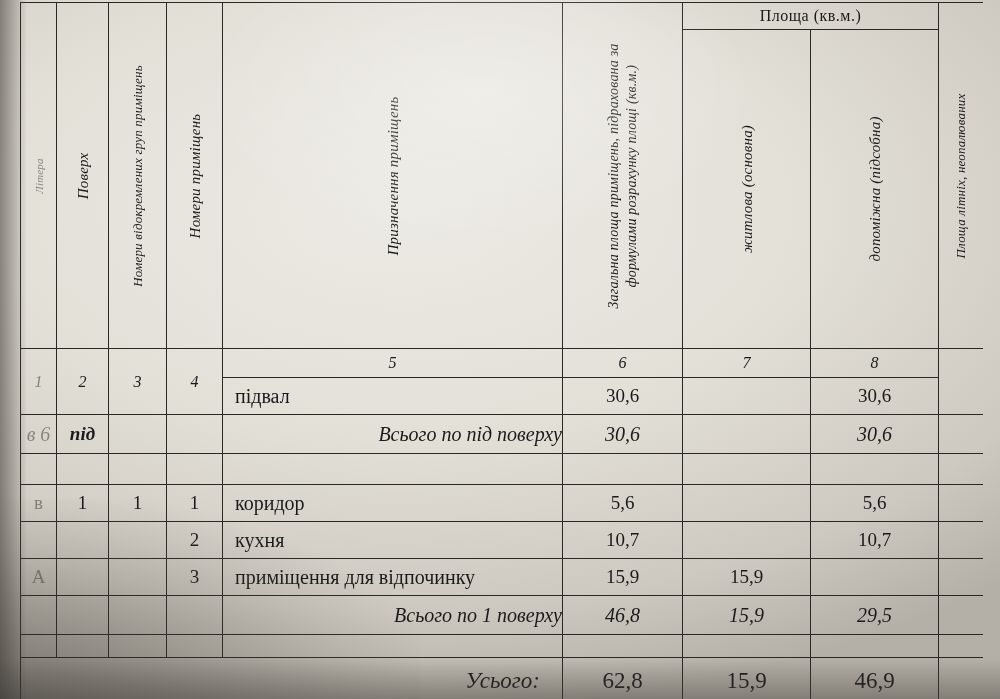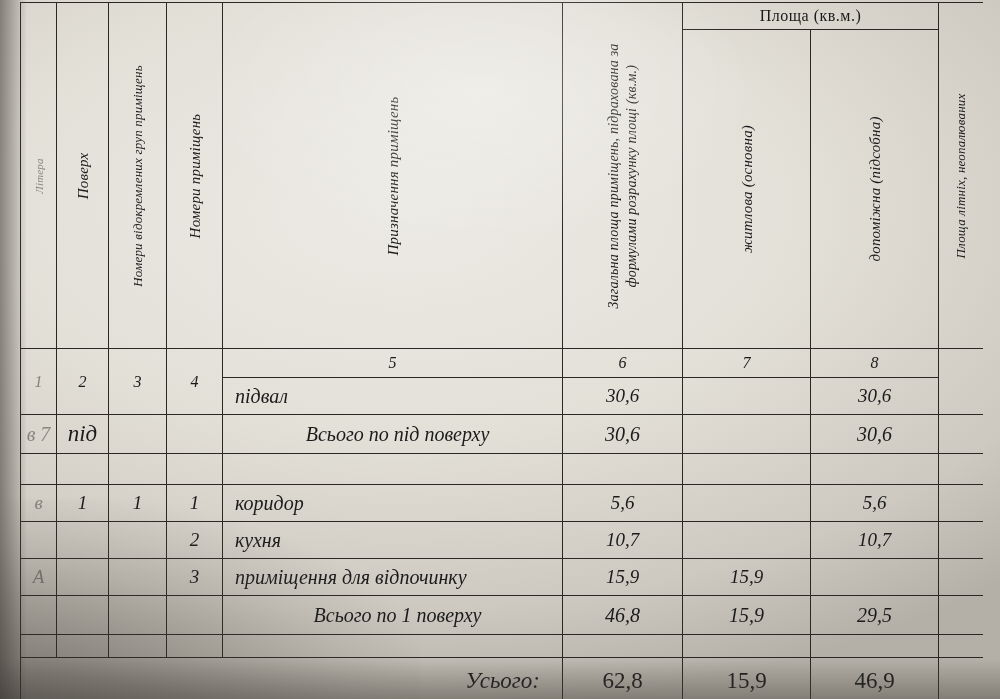--- a/index.html
+++ b/index.html
@@ -106,35 +106,34 @@
   }
 
   .numrow td {
     height: 28px;
     font-size: 16px;
     font-style: italic;
   }
   .datarow td {
     height: 36px;
     font-size: 19px;
-    font-style: italic;
   }
   .datarow td.name {
     text-align: left;
     padding-left: 12px;
     font-size: 20px;
   }
   .totalrow td {
     height: 38px;
     font-size: 20px;
     font-weight: bold;
     font-style: italic;
   }
   .totalrow td.name {
-    text-align: center;
+    text-align: right;
     padding-left: 10px;
     margin-left: 42px;
   }
   .grand td {
     height: 46px;
     font-size: 23px;
     font-weight: bold;
   }
   .grand td.name {
     text-align: right;
@@ -232,22 +231,22 @@
     </tr>
 
     <tr class="datarow">
       <td class="name">підвал</td>
       <td>30,6</td>
       <td></td>
       <td>30,6</td>
     </tr>
 
     <tr class="totalrow">
-      <td class="faded-sm">в 7</td>
-      <td style="font-size:23px;font-weight:normal;">під</td>
+      <td class="faded-sm">в 6</td>
+      <td style="font-size:19px;font-weight:bold;">під</td>
       <td></td>
       <td></td>
       <td class="name">Всього по під поверху</td>
       <td>30,6</td>
       <td></td>
       <td>30,6</td>
       <td class="cut-right"></td>
     </tr>
 
     <tr class="blankrow">

